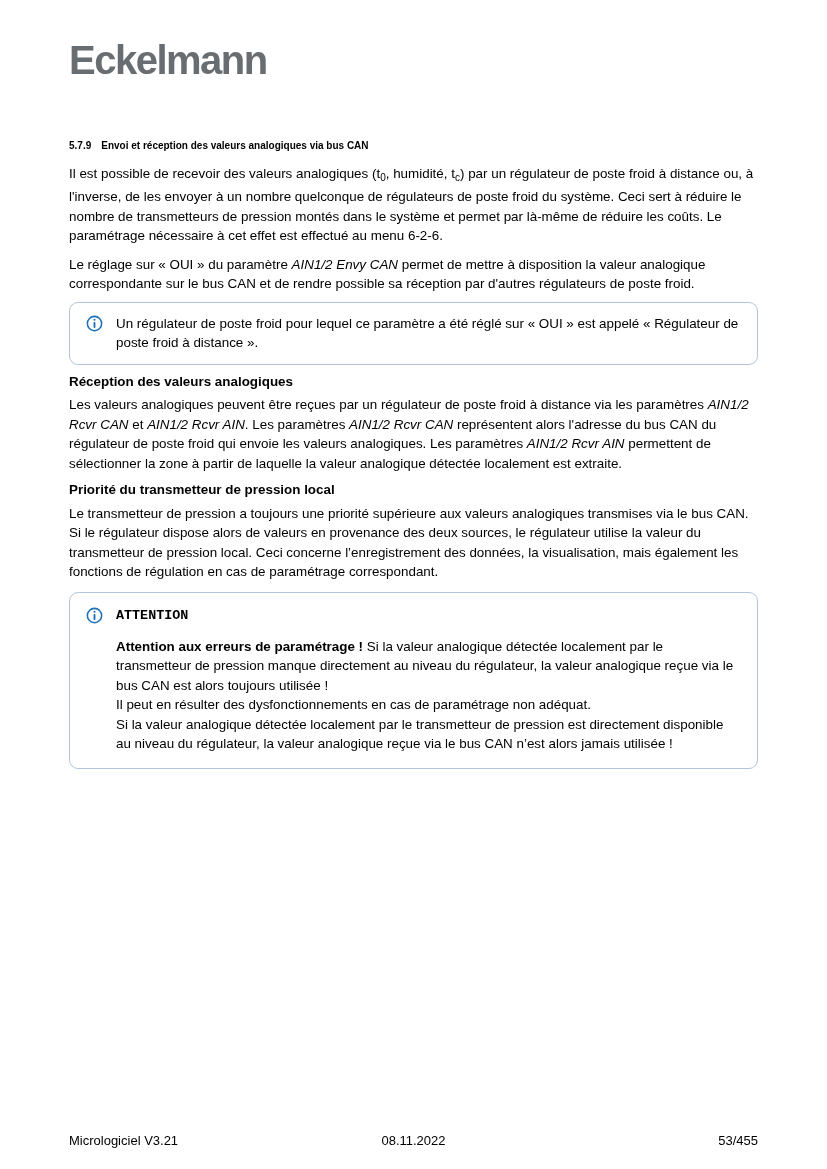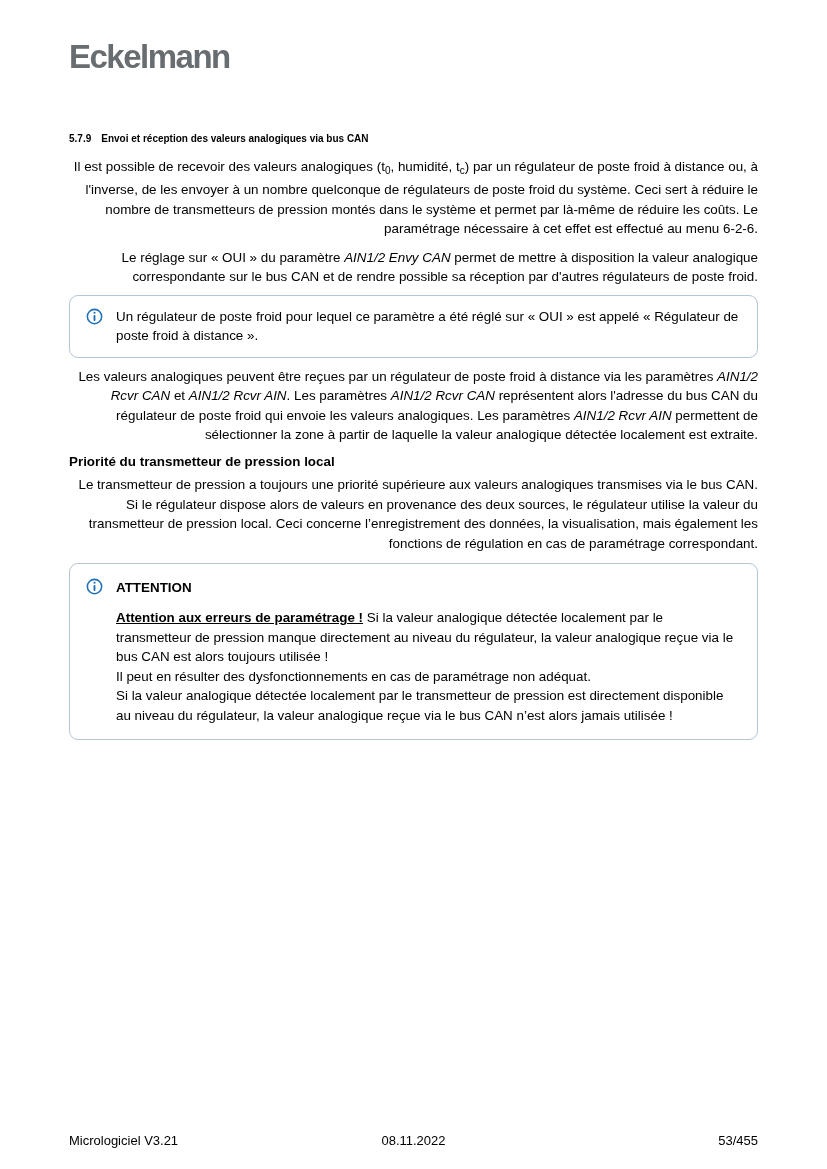--- a/index.html
+++ b/index.html
@@ -17,47 +17,47 @@
     background:#ffffff;
     overflow:hidden;
   }
   .content{
     position:absolute;
     left:69px;right:69px;top:0;
     width:689px;
   }
   .logo{
     margin-top:40px;
-    font-size:33px;
+    font-size:40px;
     font-weight:bold;
     letter-spacing:-1.5px;
     color:var(--logo-gray);
     line-height:1;
   }
   h1.section-heading{
     margin-top:56px;
     font-size:10px;
     font-weight:bold;
     line-height:19px;
   }
   h1 .secnum{margin-right:10px;}
   p.body, .note-text, .att-body{
     font-size:13.4px;
     line-height:19.5px;
   }
-  p.body{margin-top:9px;text-align:right;}
+  p.body{margin-top:9px;}
   h2.subhead{
     margin-top:7px;
     font-size:13.4px;
     font-weight:bold;
     line-height:19.5px;
   }
   h2.subhead + p.body{margin-top:4px;}
   .seg-italic{font-style:italic;}
-  .seg-bold{font-weight:bold;text-decoration:underline;}
+  .seg-bold{font-weight:bold;}
   .seg-sub{font-size:0.75em;vertical-align:-0.28em;}
   .note-box{
     margin-top:8px;
     border:1.5px solid var(--box-border);
     border-radius:9px;
     padding:11px 14px 11px 14px;
     display:flex;
     align-items:flex-start;
   }
   .note-box .icon-cell{
@@ -66,21 +66,22 @@
     line-height:0;
   }
   .info-svg{display:inline-block;width:17px;height:17px;}
   .attention-box{
     display:block;
     margin-top:10px;
     padding:14px 14px 14px 14px;
   }
   .att-headrow{
     display:flex;
-    align-items:flex-end;
+    align-items:center;
+    font-family:Liberation Mono, monospace;
   }
   .att-headrow .icon-cell{margin:0 13px 0 2px;line-height:0;}
   .att-title{
     font-size:13.4px;
     font-weight:bold;
   }
   .att-body{
     margin-top:13px;
     margin-left:32px;
     margin-right:2px;
@@ -118,20 +119,21 @@
       <span class="icon-cell">
         <svg class="info-svg" viewBox="0 0 20 20" aria-hidden="true">
           <circle cx="10" cy="10" r="8.4" fill="none" stroke="#1d70b7" stroke-width="1.8"></circle>
           <circle cx="10" cy="5.6" r="1.25" fill="#1d70b7"></circle>
           <rect x="8.9" y="8.2" width="2.2" height="7" rx="1" fill="#1d70b7"></rect>
         </svg>
       </span>
       <div class="note-text">Un régulateur de poste froid pour lequel ce paramètre a été réglé sur « OUI » est appelé « Régulateur de poste froid à distance ».</div>
     </div>
 
+    <h2 class="subhead">Réception des valeurs analogiques</h2>
     <p class="body"><span>Les valeurs analogiques peuvent être reçues par un régulateur de poste froid à distance via les paramètres </span><span class="seg-italic">AIN1/2 Rcvr CAN</span><span> et </span><span class="seg-italic">AIN1/2 Rcvr AIN</span><span>. Les paramètres </span><span class="seg-italic">AIN1/2 Rcvr CAN</span><span> représentent alors l'adresse du bus CAN du régulateur de poste froid qui envoie les valeurs analogiques. Les paramètres </span><span class="seg-italic">AIN1/2 Rcvr AIN</span><span> permettent de sélectionner la zone à partir de laquelle la valeur analogique détectée localement est extraite.</span></p>
 
     <h2 class="subhead">Priorité du transmetteur de pression local</h2>
     <p class="body">Le transmetteur de pression a toujours une priorité supérieure aux valeurs analogiques transmises via le bus CAN. Si le régulateur dispose alors de valeurs en provenance des deux sources, le régulateur utilise la valeur du transmetteur de pression local.  Ceci concerne l’enregistrement des données, la visualisation, mais également les fonctions de régulation en cas de paramétrage correspondant.</p>
 
     <div class="note-box attention-box">
       <div class="att-headrow">
         <span class="icon-cell">
           <svg class="info-svg" viewBox="0 0 20 20" aria-hidden="true">
             <circle cx="10" cy="10" r="8.4" fill="none" stroke="#1d70b7" stroke-width="1.8"></circle>

